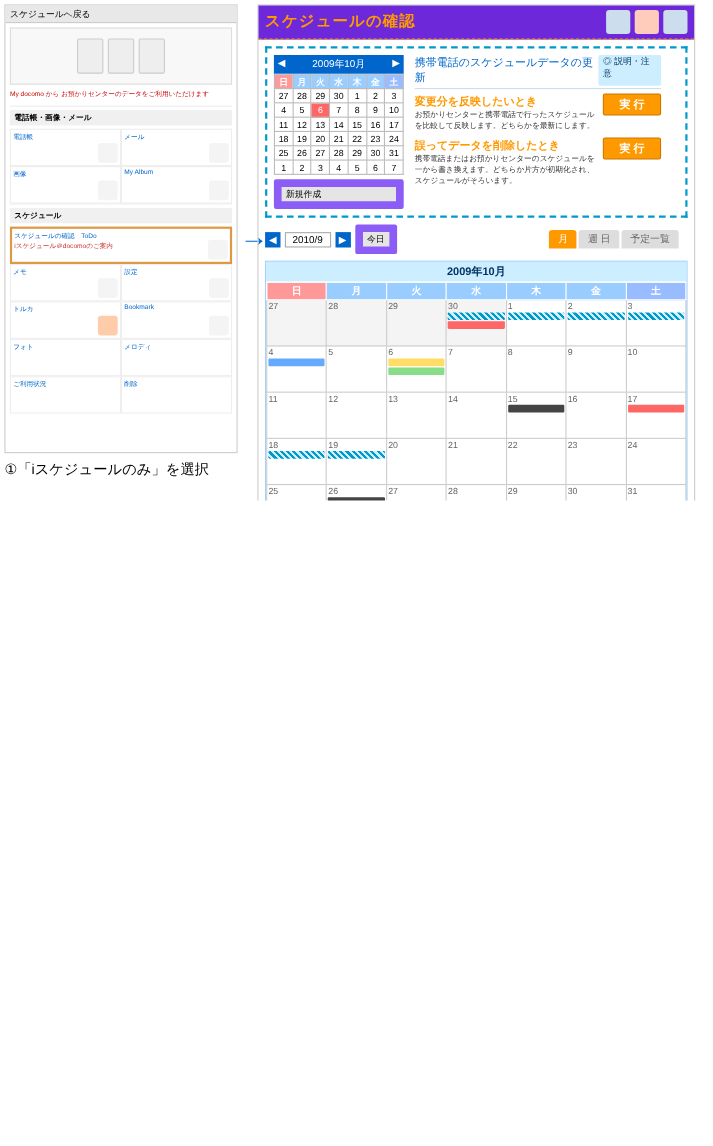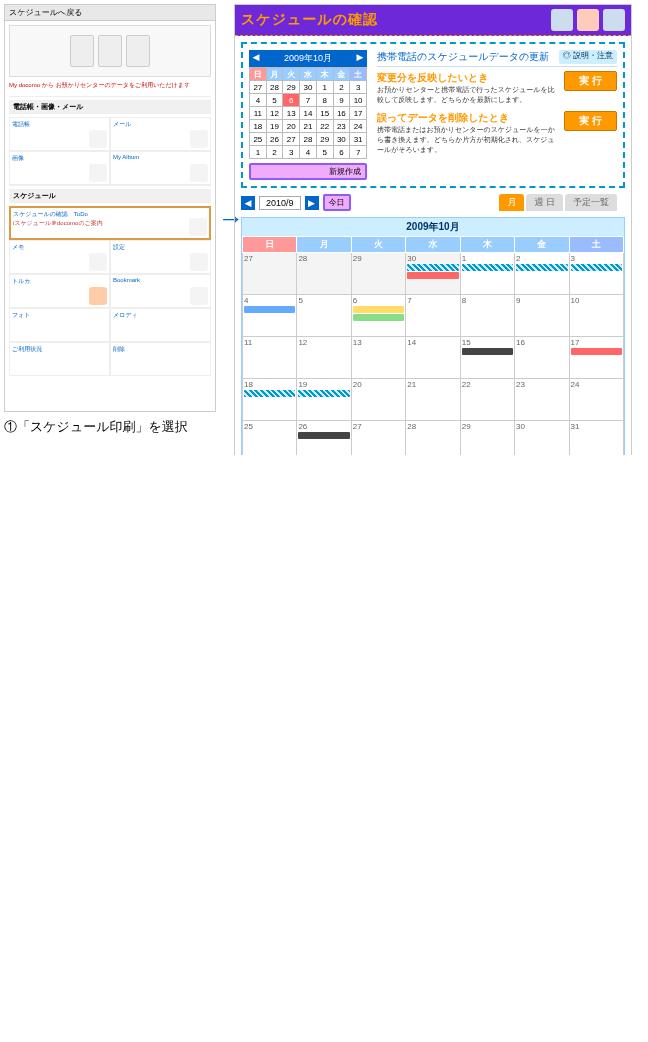--- a/index.html
+++ b/index.html
@@ -35,22 +35,22 @@
   .mini-cal-nav { background: #06c; color: #fff; font-size: 9px; text-align: center; padding: 2px; position: relative; }
   .mini-cal-nav .arrow { position: absolute; top: 2px; width: 10px; color: #fff; font-size: 9px; }
   .mini-cal-nav .arrow.left { left: 2px; } .mini-cal-nav .arrow.right { right: 2px; }
   .mini-cal { border-collapse: collapse; width: 118px; }
   .mini-cal th, .mini-cal td { border: 1px solid #bbb; width: 16px; height: 13px; font-size: 8px; text-align: center; }
   .mini-cal th { background: #9cf; color: #fff; }
   .mini-cal th.sun { background: #f99; }
   .mini-cal th.sat { background: #9bf; }
   .mini-cal td.today { background: #f66; color: #fff; }
   .mini-cal-actions { margin-top: 4px; display: flex; flex-direction: column; gap: 2px; }
-  .btn-small { background: #f0abfc; border: 2px solid #8b5cf6; font-size: 8px; padding: 1px 4px; border-radius: 2px; cursor: pointer; display:inline-block;text-align:right;}
-  .sync-text-area { position: absolute; left: 134px; top: 6px; right: 6px; }
+  .btn-small { background: #e5e5e5; border: 7px solid #8b5cf6; font-size: 8px; padding: 1px 4px; border-radius: 2px; cursor: pointer; display:inline-block;}
+  .sync-text-area { position: absolute; left: 134px; top: 6px; right: 22px; }
   .sync-title { color: #06c; font-size: 10px; border-bottom: 1px solid #cde; padding-bottom: 2px; margin-bottom: 4px; display: flex; justify-content: space-between;}
   .sync-title .help { background: #cef; color: #036; font-size: 8px; padding: 0 4px; border-radius: 2px;}
   .sync-row { display: flex; align-items: flex-start; gap: 6px; margin-bottom: 6px; }
   .sync-row .label { color: #f90; font-size: 10px; font-weight: bold; flex: 0 0 auto; }
   .sync-row .desc { font-size: 7px; color: #333; flex: 1; }
   .btn-exec { background: #f90; color: #fff; border: 1px solid #c70; padding: 2px 14px; font-size: 10px; font-weight: bold; border-radius: 2px;}
   .btn-exec.highlight { outline: 2px solid #c40; }
 
   .schedule-date-nav { display: flex; align-items: center; gap: 4px; margin: 6px; }
   .date-nav-btn { width: 14px; height: 14px; background: #06c; color: #fff; font-size: 9px; text-align: center; line-height: 14px; }
@@ -153,21 +153,21 @@
       </div>
       <div class="omakase-grid">
         <div class="omakase-cell">フォト</div>
         <div class="omakase-cell">メロディ</div>
         <div class="omakase-cell">ご利用状況</div>
         <div class="omakase-cell">削除</div>
       </div>
     </div>
   </div>
 
-  <div class="step1-caption">①「スケジュール印刷」を選択</div>
+  <div class="step1-caption">①「iスケジュールのみ」を選択</div>
 
   <span class="flow-arrow" style="left:218px; top:200px;">→</span>
 
   <div class="schedule-panel">
     <div class="schedule-title">
       <span class="schedule-title-text">スケジュールの確認</span>
       <div class="schedule-title-art">
           <div class="mini-device"></div>
           <div class="mini-device" style="background:#fcb"></div>
           <div class="mini-device"></div>

